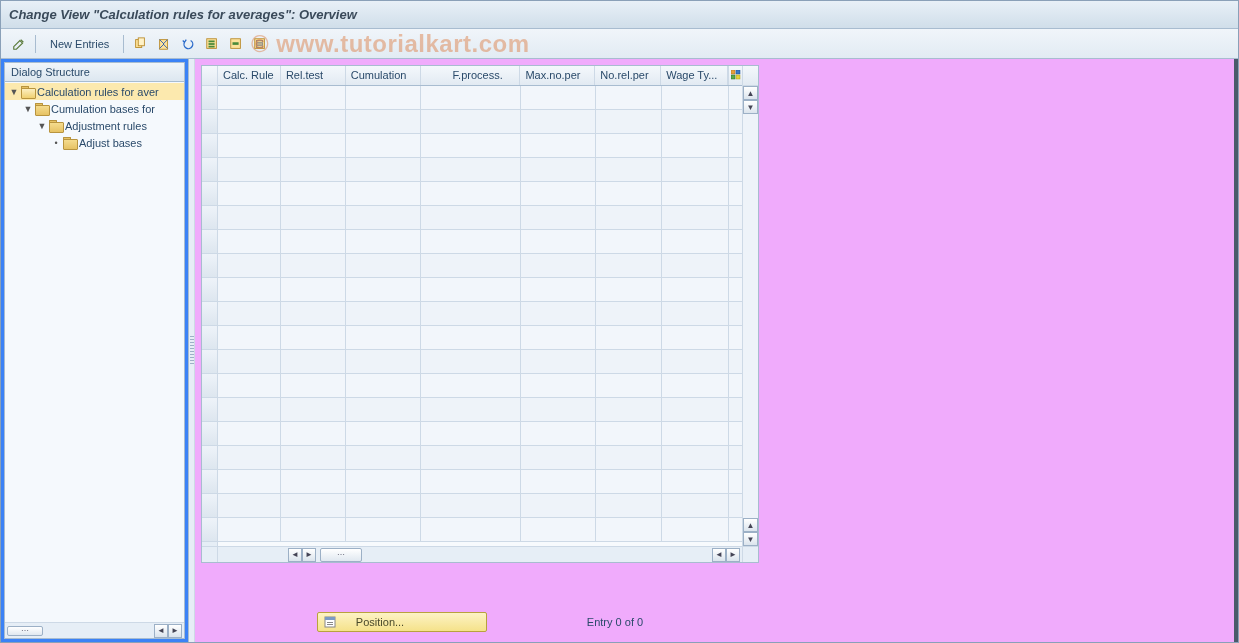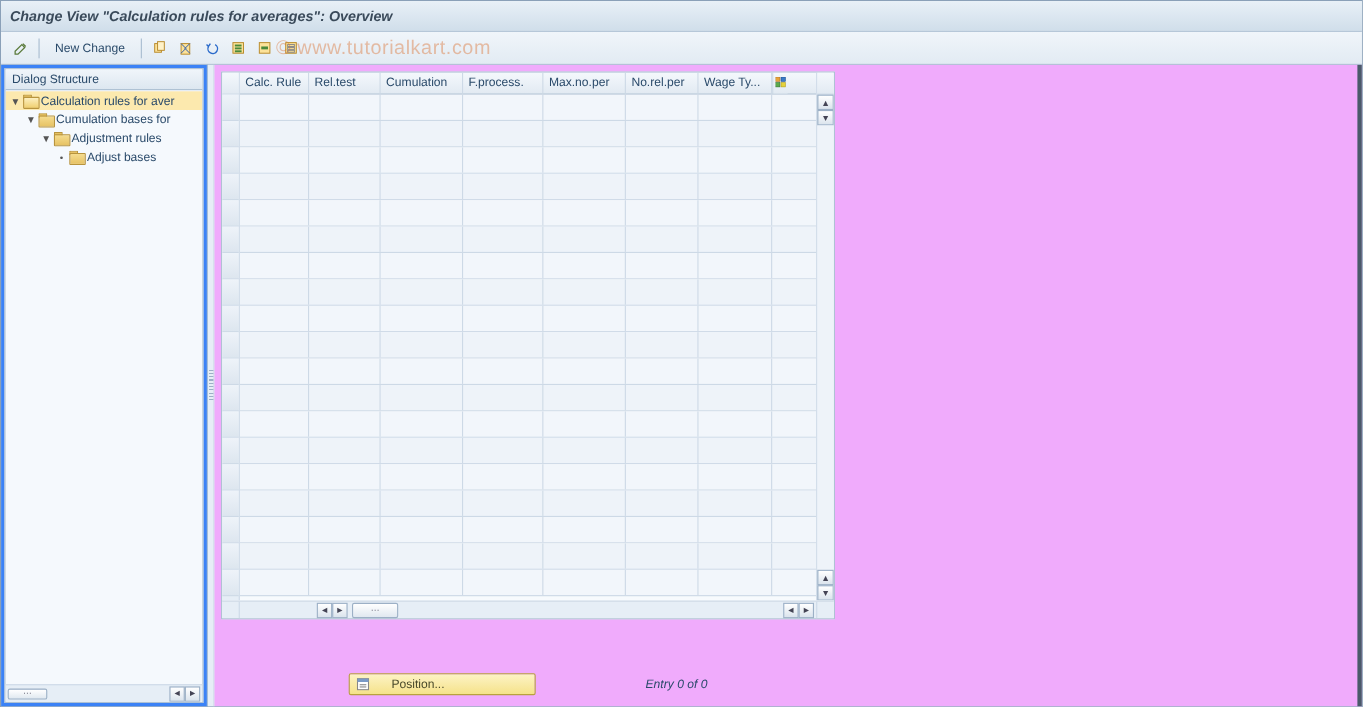--- a/index.html
+++ b/index.html
@@ -35,21 +35,21 @@
       cursor: pointer;
       border-radius: 2px;
     }
     .new-entries-btn { 
       padding: 2px 8px; 
       cursor: pointer; 
       border-radius: 2px;
       color: #2a4a6a;
     }
     .toolbar-sep { width: 1px; height: 18px; background: #a8bcd0; margin: 0 2px; }
-    .watermark { position: absolute; left: 250px; font-size: 18px; color: rgba(220,120,60,0.45); font-weight: normal; letter-spacing: 0.5px; }
+    .watermark { position: absolute; left: 250px; font-size: 24px; color: rgba(220,120,60,0.45); font-weight: bold; letter-spacing: 0.5px; }
     
     
     .body { display: flex; height: calc(643px - 28px - 30px - 2px); position: relative; }
     
     
     .left-panel { width: 188px; background: #3b82f6; border-right: 1px solid #a8bcd0; display: flex; flex-direction: column; padding: 3px; }
     .tree-container {
       background: #f5f9fd;
       border: 1px solid #a8bcd0;
       flex: 1;
@@ -111,21 +111,21 @@
     .col-h { border-right:1px solid #cdd9e6; padding:3px 5px; color:#2a4a6a; white-space:nowrap; overflow:hidden; text-overflow:ellipsis;}
     .grid-body { flex:1; overflow:hidden; position:relative;}
     .grid-row { height:24px; display:flex; border-bottom:1px solid #cdd9e6;}
     .grid-row:nth-child(odd){ background:#f2f6fb;}
     .grid-row:nth-child(even){ background:#eef3f9;}
     .cell { border-right:1px solid #cdd9e6; height:100%;}
     
     .col-w-1 { width: 63px;} 
     .col-w-2 { width: 65px;} 
     .col-w-3 { width: 75px;} 
-    .col-w-4 { width: 73px;} 
+    .col-w-4 { width: 73px; margin-left: 27px;} 
     .col-w-5 { width: 75px;} 
     .col-w-6 { width: 66px;} 
     .col-w-7 { width: 67px;} 
     
     .config-col { width: 14px; background: linear-gradient(to bottom,#f4f8fc,#e2eaf2); border-left:1px solid #cdd9e6; display:flex; align-items:flex-start; justify-content:center; padding-top:4px;}
     .config-icon { width:10px; height:10px; }
     
     
     .v-scroll { width: 16px; background:#e6eef6; border-left:1px solid #cdd9e6; display:flex; flex-direction:column;}
     .v-scroll-header { height:20px; border-bottom:1px solid #cdd9e6; background: linear-gradient(to bottom,#f4f8fc,#e2eaf2); display:flex; align-items:center; justify-content:center;}
@@ -149,21 +149,21 @@
       width: 170px; height: 20px; 
       border: 1px solid #b8a23e; 
       background: linear-gradient(to bottom, #fdf3c5, #f5e28a); 
       border-radius: 2px; 
       display:flex; align-items:center; 
       padding-left:6px; gap:20px;
       color:#4a4a2a;
       cursor:pointer;
     }
     .position-btn-icon { width:12px; height:12px; display:inline-block; }
-    .entry-text { color:#2a4a6a;font-style:italic; }
+    .entry-text { color:#2a4a6a; }
     
     
     .right-edge { position:absolute; right:0; top:0; width:4px; height:100%; background:#4a5a6a;}
     
     
     svg.ico { width:14px; height:14px; }
   </style>
 </head>
 <body>
 
@@ -175,21 +175,21 @@
 
   <div class="toolbar">
     <div class="toolbar-icon-btn">
       <svg class="ico" viewBox="0 0 16 16">
           <path d="M2 11 L9 4 L12 7 L5 14 L2 14 Z" fill="none" stroke="#5a7a3a" stroke-width="1.3"></path>
           <path d="M10 3 L13 6" stroke="#5a7a3a" stroke-width="1.3"></path>
         </svg>
     </div>
     <div class="toolbar-sep"></div>
     <div class="new-entries-btn">
-      <span>New Change</span>
+      <span>New Entries</span>
     </div>
     <div class="toolbar-sep"></div>
     <div class="toolbar-icon-btn">
       <svg class="ico" viewBox="0 0 16 16">
           <rect x="3" y="3" width="7" height="9" fill="#fce29a" stroke="#b88a2a"></rect>
           <rect x="6" y="1" width="7" height="9" fill="#fff2c8" stroke="#b88a2a"></rect>
         </svg>
     </div>
     <div class="toolbar-icon-btn">
       <svg class="ico" viewBox="0 0 16 16">

